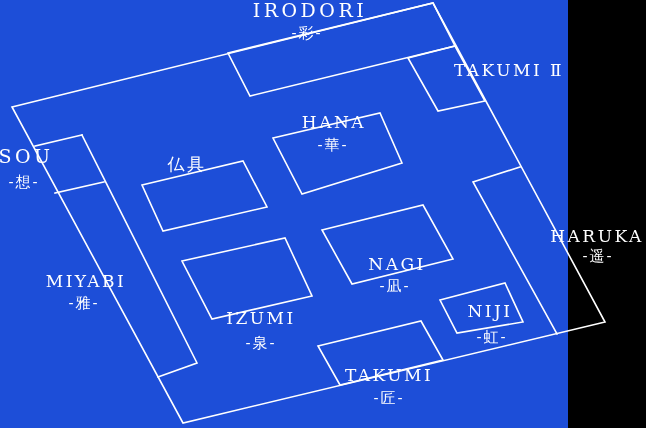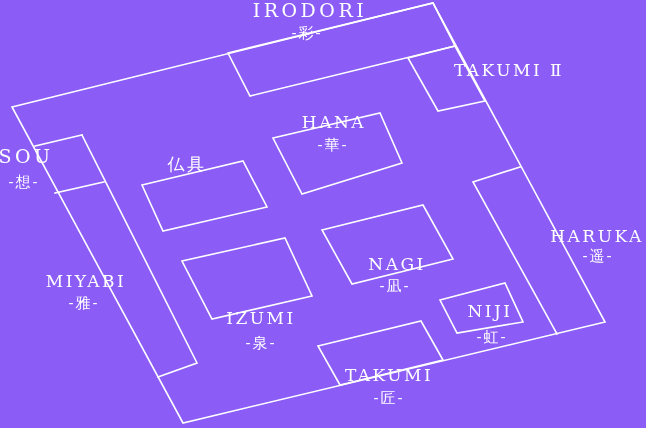--- a/index.html
+++ b/index.html
@@ -5,23 +5,23 @@
   html, body {
     margin: 0;
     padding: 0;
     background: #000000;
     width: 646px;
     height: 428px;
     overflow: hidden;
   }
   .map-wrap {
     position: relative;
-    width: 646px;
+    width: 568px;
     height: 428px;
-    background: #8b5cf6;
+    background: #1d4ed8;
   }
   svg { display: block; }
   .ln {
     fill: none;
     stroke: #ffffff;
     stroke-width: 1.6;
     stroke-linejoin: miter;
     stroke-linecap: square;
   }
   .lbl {

